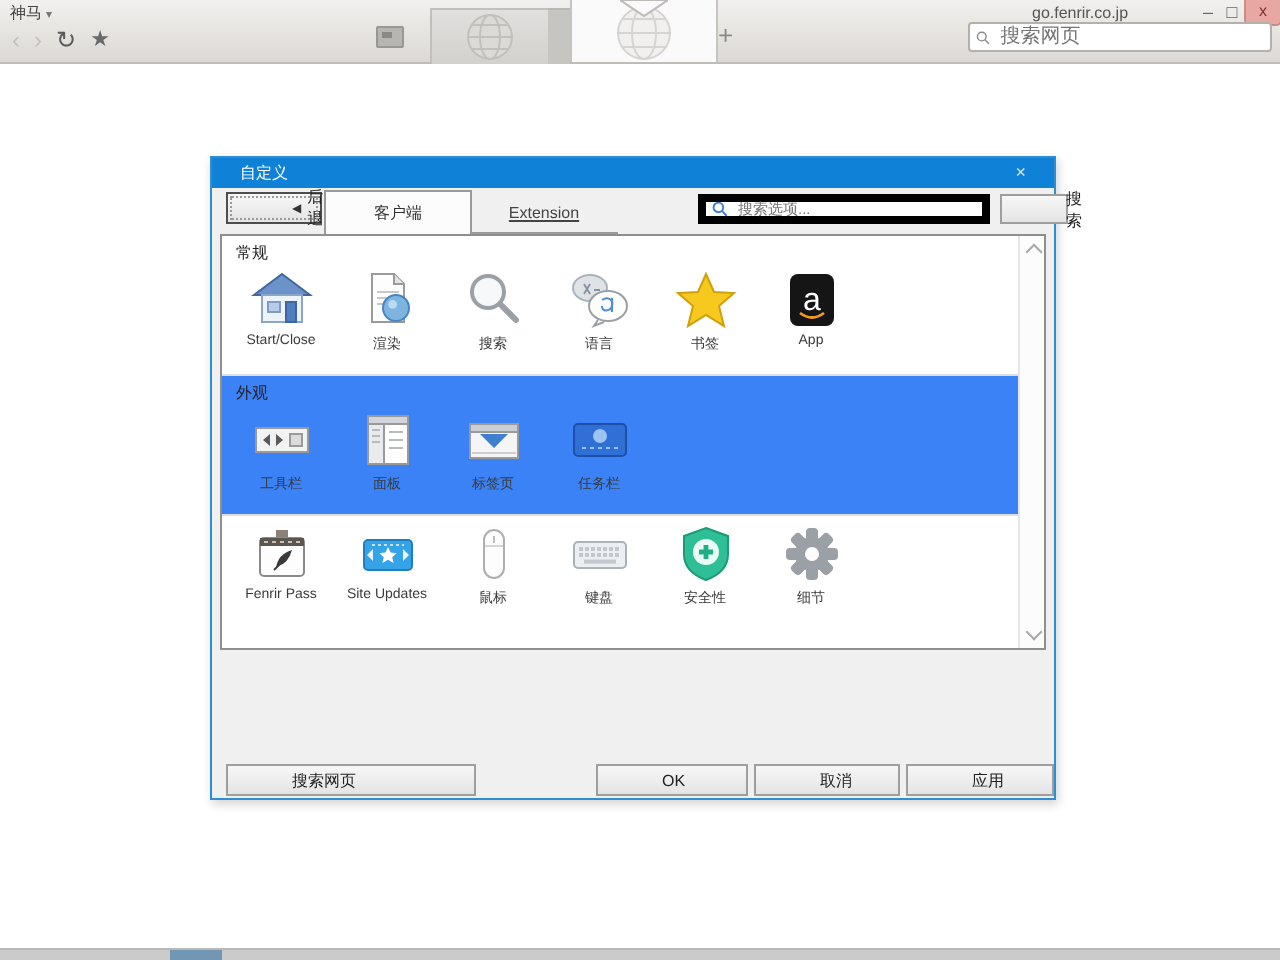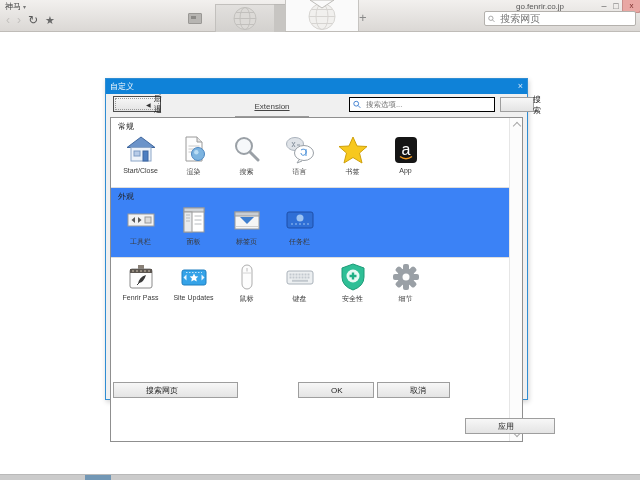--- a/index.html
+++ b/index.html
@@ -38,42 +38,42 @@
                    width:100%;margin-left:3px;font-family:inherit;}
 
   .page{position:absolute;left:0;top:32px;width:640px;height:442px;background:#fff;}
   .statusbar{position:absolute;left:0;top:474px;width:640px;height:6px;background:#cbcbcb;border-top:1px solid #b9b9b9;}
   .status-seg{position:absolute;left:85px;top:0;width:26px;height:6px;background:#7297b5;}
 
   
   .dialog{position:absolute;left:105px;top:78px;width:423px;height:322px;background:#f0f0f0;
           border:1px solid #2f8dd3;box-sizing:border-box;box-shadow:1px 2px 5px rgba(0,0,0,.18);}
   .dlg-title{position:absolute;left:0;top:0;width:100%;height:15px;background:#0f82d8;
-             display:flex;align-items:center;justify-content:space-between;box-sizing:border-box;padding:0 4px;}
+             display:flex;align-items:center;justify-content:space-between;box-sizing:border-box;padding:0 14px;}
   .dlg-title .t{font-size:8px;color:#fff;}
   .dlg-title .x{font-size:9px;color:#cfe6f8;line-height:13px;}
 
   .btn{background:linear-gradient(#f7f7f7,#e4e4e4);border:1px solid #9e9e9e;font-size:8px;color:#222;
        display:flex;align-items:center;justify-content:space-between;box-sizing:border-box;font-family:inherit;padding-left:32px;}
   .back-btn{position:absolute;left:7px;top:17px;width:48px;height:16px;border-color:#4d4d4d;
             outline:1px dotted #999;outline-offset:-3px;gap:3px;}
   .back-btn .arr{font-size:6px;color:#333;}
 
   .dtab{position:absolute;font-size:8px;color:#333;text-align:center;box-sizing:border-box;}
   .dtab-active{left:56px;top:16px;width:74px;height:22px;background:#fcfcfc;
                border:1px solid #9a9a9a;border-bottom:none;line-height:22px;z-index:2;}
   .dtab-idle{left:129px;top:18px;width:74px;height:20px;border-bottom:1px solid #9a9a9a;line-height:19px;color:#444;text-decoration:underline;}
 
   .dlg-search{position:absolute;left:243px;top:18px;width:146px;height:15px;background:#fff;
-              border:1px solid #000000;display:flex;align-items:center;padding:0 3px;box-sizing:border-box;}
+              border:4px solid #000000;display:flex;align-items:center;padding:0 3px;box-sizing:border-box;}
   .dlg-search input{border:none;outline:none;background:transparent;font-size:7.5px;color:#888;
                     width:100%;margin-left:3px;font-family:inherit;}
   .dlg-search-btn{position:absolute;left:394px;top:18px;width:26px;height:15px;}
 
-  .content{position:absolute;left:4px;top:38px;width:413px;height:325px;background:#fff;
+  .content{position:absolute;left:4px;top:38px;width:413px;height:208px;background:#fff;
            border:1px solid #8f8f8f;box-sizing:border-box;}
   .rows{position:absolute;left:0;top:0;right:13px;bottom:0;overflow:hidden;}
   .vscroll{position:absolute;right:0;top:0;width:13px;bottom:0;background:#fcfcfc;border-left:1px solid #e6e6e6;box-sizing:border-box;}
   .chev{position:absolute;left:3.5px;width:5px;height:5px;border-left:1px solid #a9a9a9;border-top:1px solid #a9a9a9;}
   .chev-up{top:5px;transform:rotate(45deg);}
   .chev-down{bottom:5px;transform:rotate(225deg);}
 
   .section{position:relative;box-sizing:border-box;padding:3px 0 0 0;}
   .sec-general{height:69px;}
   .sec-appearance{height:71px;background:#3b82f6;border-top:1px solid #dedede;border-bottom:1px solid #dedede;}
@@ -81,21 +81,21 @@
   .sec-title{font-size:8px;color:#222;margin:0 0 2px 7px;}
   .items{display:flex;padding-left:3px;}
   .item{width:53px;text-align:center;cursor:default;}
   .item .ic{width:32px;height:32px;margin:0 auto;display:block;}
   .item .lb{font-size:7px;color:#3a3a3a;margin-top:1px;white-space:nowrap;}
 
   .footer-btn{position:absolute;height:16px;}
   .fb-update{left:7px;top:303px;width:125px;}
   .fb-ok{left:192px;top:303px;width:76px;}
   .fb-cancel{left:271px;top:303px;width:73px;}
-  .fb-apply{left:359px;top:303px;width:90px;margin-top:36px;}
+  .fb-apply{left:347px;top:303px;width:74px;}
 </style>
 </head>
 <body>
 
 <div class="stage">
 
   <div class="chrome">
     <div class="menu">
       <span>神马</span><span class="caret">▾</span>
     </div>
@@ -153,20 +153,21 @@
     <div class="dlg-title">
       <span class="t">自定义</span>
       <span class="x">×</span>
     </div>
 
     <div class="btn back-btn">
       <span class="arr">◀</span>
       <span>后退</span>
     </div>
 
+    <div class="dtab dtab-active">客户端</div>
     <div class="dtab dtab-idle">Extension</div>
 
     <div class="dlg-search">
       <svg width="9" height="9" viewBox="0 0 10 10">
           <circle cx="4" cy="4" r="3" fill="none" stroke="#3f7fd0" stroke-width="1.2"></circle>
           <line x1="6.2" y1="6.2" x2="9.2" y2="9.2" stroke="#3f7fd0" stroke-width="1.2"></line>
         </svg>
       <input placeholder="搜索选项..." style="">
     </div>
     <div class="btn dlg-search-btn">搜索</div>

